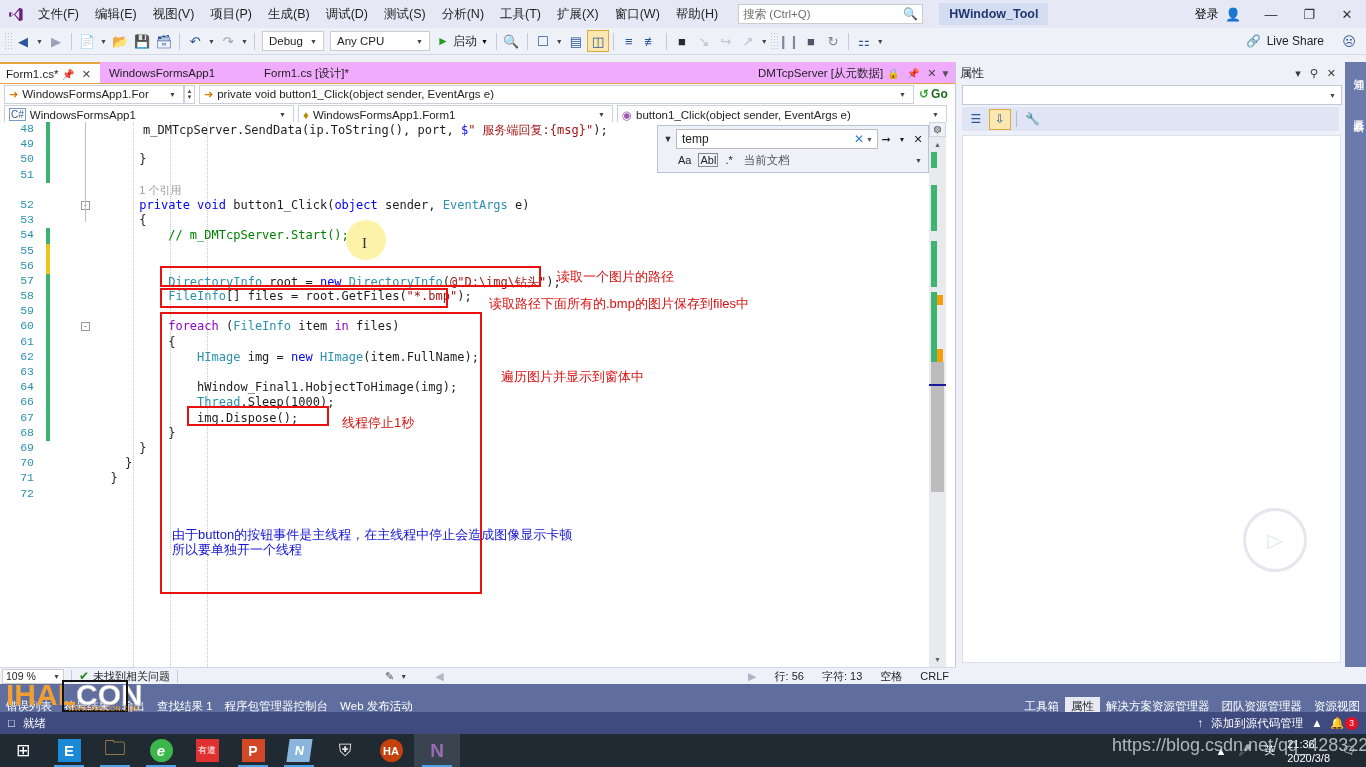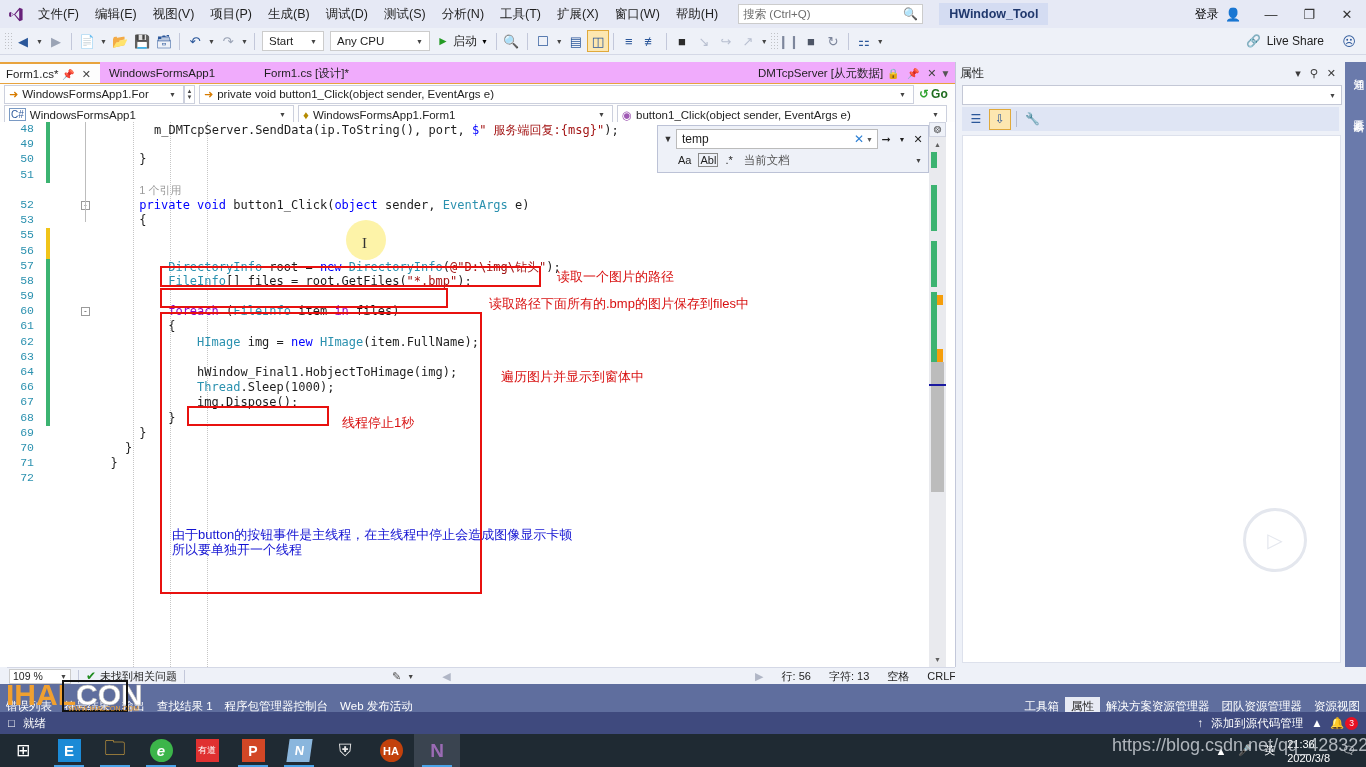--- a/index.html
+++ b/index.html
@@ -198,21 +198,20 @@
     background: #6a7aab;
   }
   .vtab { position: absolute; left: 0; width: 21px; color: #fff; font-size: 11px;
           writing-mode: vertical-rl; text-align: center; padding: 6px 0; white-space: nowrap; }
 
   
   .editor-status {
     position: absolute; left: 0; top: 667px; width: 955px; height: 17px;
     background: #eef1f8; display: flex; align-items: center; font-size: 11px; color:#1e1e1e;
     border-top: 1px solid #d4d8e6;
-    margin-left: 7px;
   }
   .zoom-combo { width: 62px; height: 15px; background:#fff; border:1px solid #ccc;
                 display:flex; align-items:center; padding-left:3px; font-size:10.5px; margin-left:2px;}
   .zoom-combo .cc { margin-left:auto; font-size:7px; color:#444; padding-right:3px;}
   .es-sep { width:1px; height:13px; background:#c3c8da; margin: 0 7px; }
   .es-right { margin-left:auto; display:flex; align-items:center; gap:18px; padding-right: 6px;}
 
   .props-status {
     position: absolute; left: 955px; top: 667px; width: 411px; height: 17px;
     background: #eef1f8;
@@ -303,21 +302,21 @@
     <div class="tb-ico" style="color:#d9a441">📂</div>
     <div class="tb-ico">💾</div>
     <div class="tb-ico">🗃</div>
     <div class="tb-sep"></div>
     <div class="tb-ico">↶</div>
     <div class="tb-caret">▼</div>
     <div class="tb-ico" style="color:#9aa3b5">↷</div>
     <div class="tb-caret">▼</div>
     <div class="tb-sep"></div>
     <div class="tb-combo" style="width:62px">
-      <span>Start</span>
+      <span>Debug</span>
       <span class="cc">▼</span>
     </div>
     <div class="tb-combo" style="width:100px">
       <span>Any CPU</span>
       <span class="cc">▼</span>
     </div>
     <div class="tb-run">
       <span class="tri">►</span>
       <span class="t">启动</span>
       <span class="cc" style="font-size:7px;padding-left:4px;">▼</span>
@@ -412,27 +411,28 @@
       <span>button1_Click(object sender, EventArgs e)</span>
       <span class="cc">▼</span>
     </div>
   </div>
 
   <div class="codewrap">
     <div class="guide" style="left:133px; height:545px;"></div>
     <div class="guide" style="left:170px; height:545px;"></div>
     <div class="guide" style="left:207px; height:545px;"></div>
     <div class="code" id="code-lines">
-        <div class="cline"><span class="lnum">48</span><span class="chg green"></span><span class="ctext" style="left: 154px;"><span class="pln">m_DMTcpServer.SendData(ip.ToString(), port, </span><span class="kw">$</span><span class="str">" 服务端回复:{msg}"</span><span class="pln">);</span></span></div>
+        <div class="cline"><span class="lnum">48</span><span class="chg green"></span><span class="ctext" style="left: 143px;"><span class="pln">m_DMTcpServer.SendData(ip.ToString(), port, </span><span class="kw">$</span><span class="str">" 服务端回复:{msg}"</span><span class="pln">);</span></span></div>
         <div class="cline"><span class="lnum">49</span><span class="chg green"></span><span class="ctext" style="left: 96px;"></span></div>
         <div class="cline"><span class="lnum">50</span><span class="chg green"></span><span class="ctext" style="left: 139.32px;"><span class="pln">}</span></span></div>
         <div class="cline"><span class="lnum">51</span><span class="chg green"></span><span class="ctext" style="left: 96px;"></span></div>
         <div class="cline"><span class="lnum"></span><span class="ctext" style="left: 139.32px;"><span class="ref">1 个引用</span></span></div>
         <div class="cline"><span class="lnum">52</span><span class="glyph">-</span><span class="ctext" style="left: 139.32px;"><span class="kw">private void </span><span class="pln">button1_Click</span><span class="pln">(</span><span class="kw">object</span><span class="pln"> sender, </span><span class="typ">EventArgs</span><span class="pln"> e)</span></span></div>
         <div class="cline"><span class="lnum">53</span><span class="ctext" style="left: 139.32px;"><span class="pln">{</span></span></div>
+        <div class="cline"><span class="lnum">54</span><span class="chg green"></span><span class="ctext" style="left: 168.2px;"><span class="cmt">// m_DMTcpServer.Start();</span></span></div>
         <div class="cline"><span class="lnum">55</span><span class="chg yellow"></span><span class="ctext" style="left: 96px;"></span></div>
         <div class="cline"><span class="lnum">56</span><span class="chg yellow"></span><span class="ctext" style="left: 96px;"></span></div>
         <div class="cline"><span class="lnum">57</span><span class="chg green"></span><span class="ctext" style="left: 168.2px;"><span class="typ">DirectoryInfo</span><span class="pln"> root = </span><span class="kw">new</span><span class="pln"> </span><span class="typ">DirectoryInfo</span><span class="pln">(</span><span class="str">@"D:\img\钻头"</span><span class="pln">);</span></span></div>
         <div class="cline"><span class="lnum">58</span><span class="chg green"></span><span class="ctext" style="left: 168.2px;"><span class="typ">FileInfo</span><span class="pln">[] files = root.GetFiles(</span><span class="str">"*.bmp"</span><span class="pln">);</span></span></div>
         <div class="cline"><span class="lnum">59</span><span class="chg green"></span><span class="ctext" style="left: 96px;"></span></div>
         <div class="cline"><span class="lnum">60</span><span class="chg green"></span><span class="glyph">-</span><span class="ctext" style="left: 168.2px;"><span class="kwp">foreach</span><span class="pln"> (</span><span class="typ">FileInfo</span><span class="pln"> item </span><span class="kwp">in</span><span class="pln"> files)</span></span></div>
         <div class="cline"><span class="lnum">61</span><span class="chg green"></span><span class="ctext" style="left: 168.2px;"><span class="pln">{</span></span></div>
         <div class="cline"><span class="lnum">62</span><span class="chg green"></span><span class="ctext" style="left: 197.08px;"><span class="typ">HImage</span><span class="pln"> img = </span><span class="kw">new</span><span class="pln"> </span><span class="typ">HImage</span><span class="pln">(item.FullName);</span></span></div>
         <div class="cline"><span class="lnum">63</span><span class="chg green"></span><span class="ctext" style="left: 96px;"></span></div>
         <div class="cline"><span class="lnum">64</span><span class="chg green"></span><span class="ctext" style="left: 197.08px;"><span class="pln">hWindow_Final1.HobjectToHimage(img);</span></span></div>

